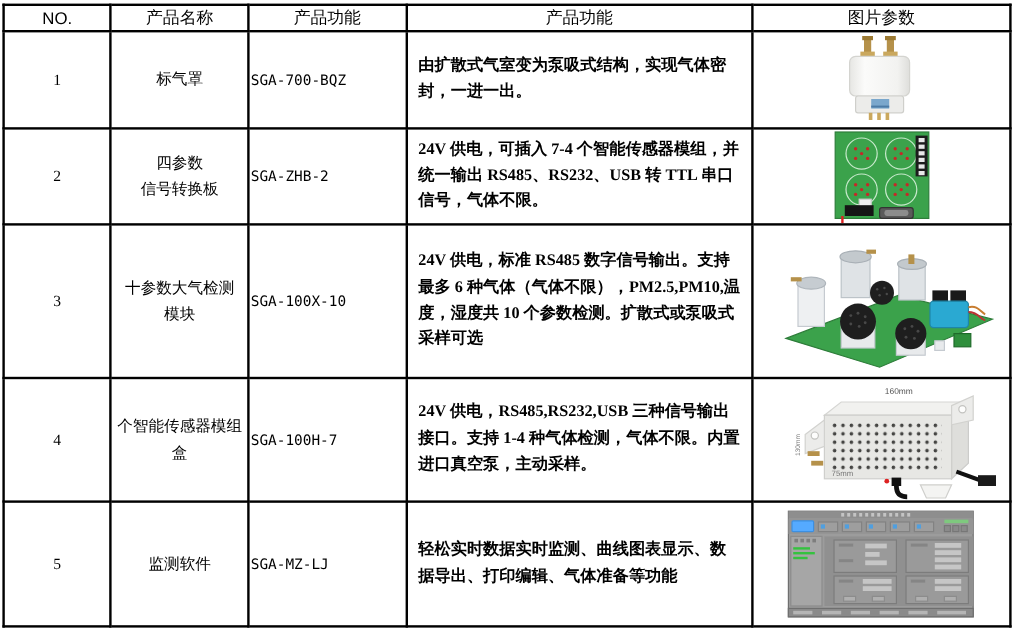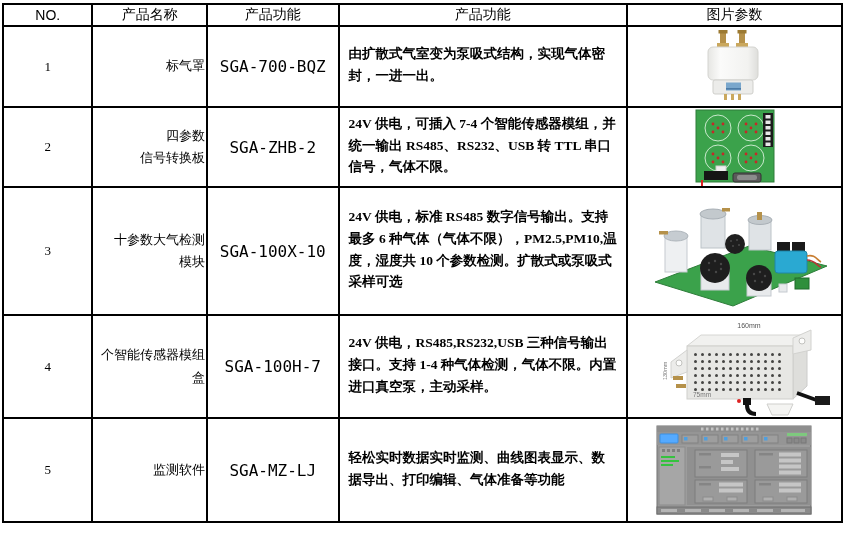--- a/index.html
+++ b/index.html
@@ -6,22 +6,22 @@
   body{width:846px;height:533px;overflow:hidden;
        font-family:"Liberation Serif","DejaVu Serif",serif;color:#000;}
   .page{position:relative;width:846px;height:533px;background:#fff;}
   table.product{border-collapse:collapse;table-layout:fixed;
        position:absolute;left:2px;top:3px;width:841px;}
   table.product th, table.product td{border:2px solid #000;overflow:hidden;}
   th{font-size:14px;font-weight:normal;text-align:center;padding:1px 0;
      font-family:"Liberation Sans","DejaVu Sans",sans-serif;}
   td{font-size:13px;vertical-align:middle;}
   .c-no{text-align:center;}
-  .c-name{text-align:right;white-space:pre-line;line-height:1.7;}
-  .c-model{text-align:center;font-family:"DejaVu Sans Mono","Liberation Mono",monospace;font-size:16px;}
+  .c-name{text-align:center;white-space:pre-line;line-height:1.7;}
+  .c-model{font-family:"DejaVu Sans Mono","Liberation Mono",monospace;font-size:12px;}
   .c-func{font-size:13.5px;text-align:left;padding:1px 9px 4px 9px;line-height:1.62;font-weight:bold;}
   .c-img{text-align:center;vertical-align:middle;padding:0;}
   tr.hrow{height:22px;} tr.r1{height:81px;} tr.r2{height:80px;}
   tr.r3{height:128px;} tr.r4{height:103px;} tr.r5{height:104px;}
   svg{display:block;margin:0 auto;}
 </style>
 </head>
 <body>
 
 <div class="page">

